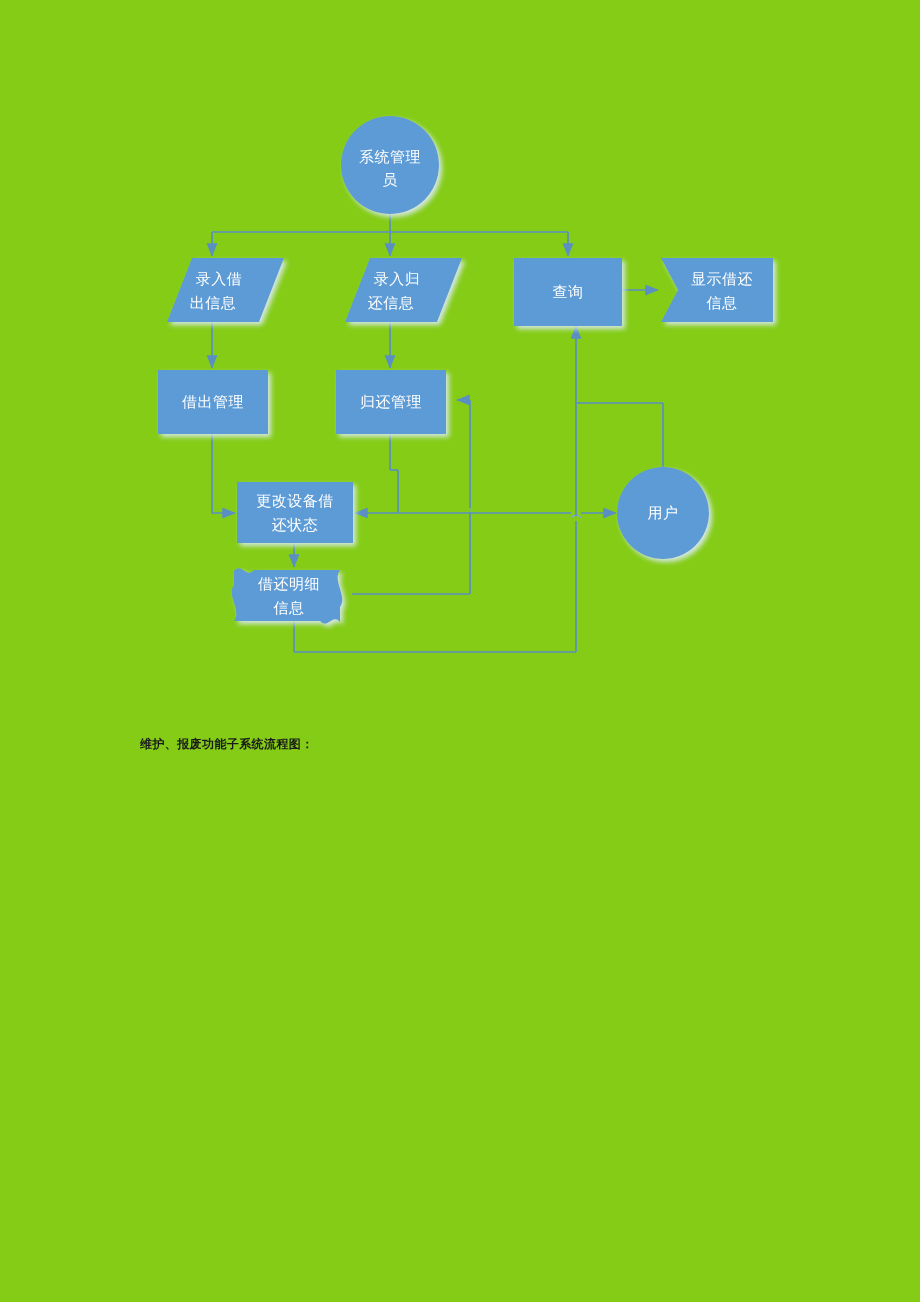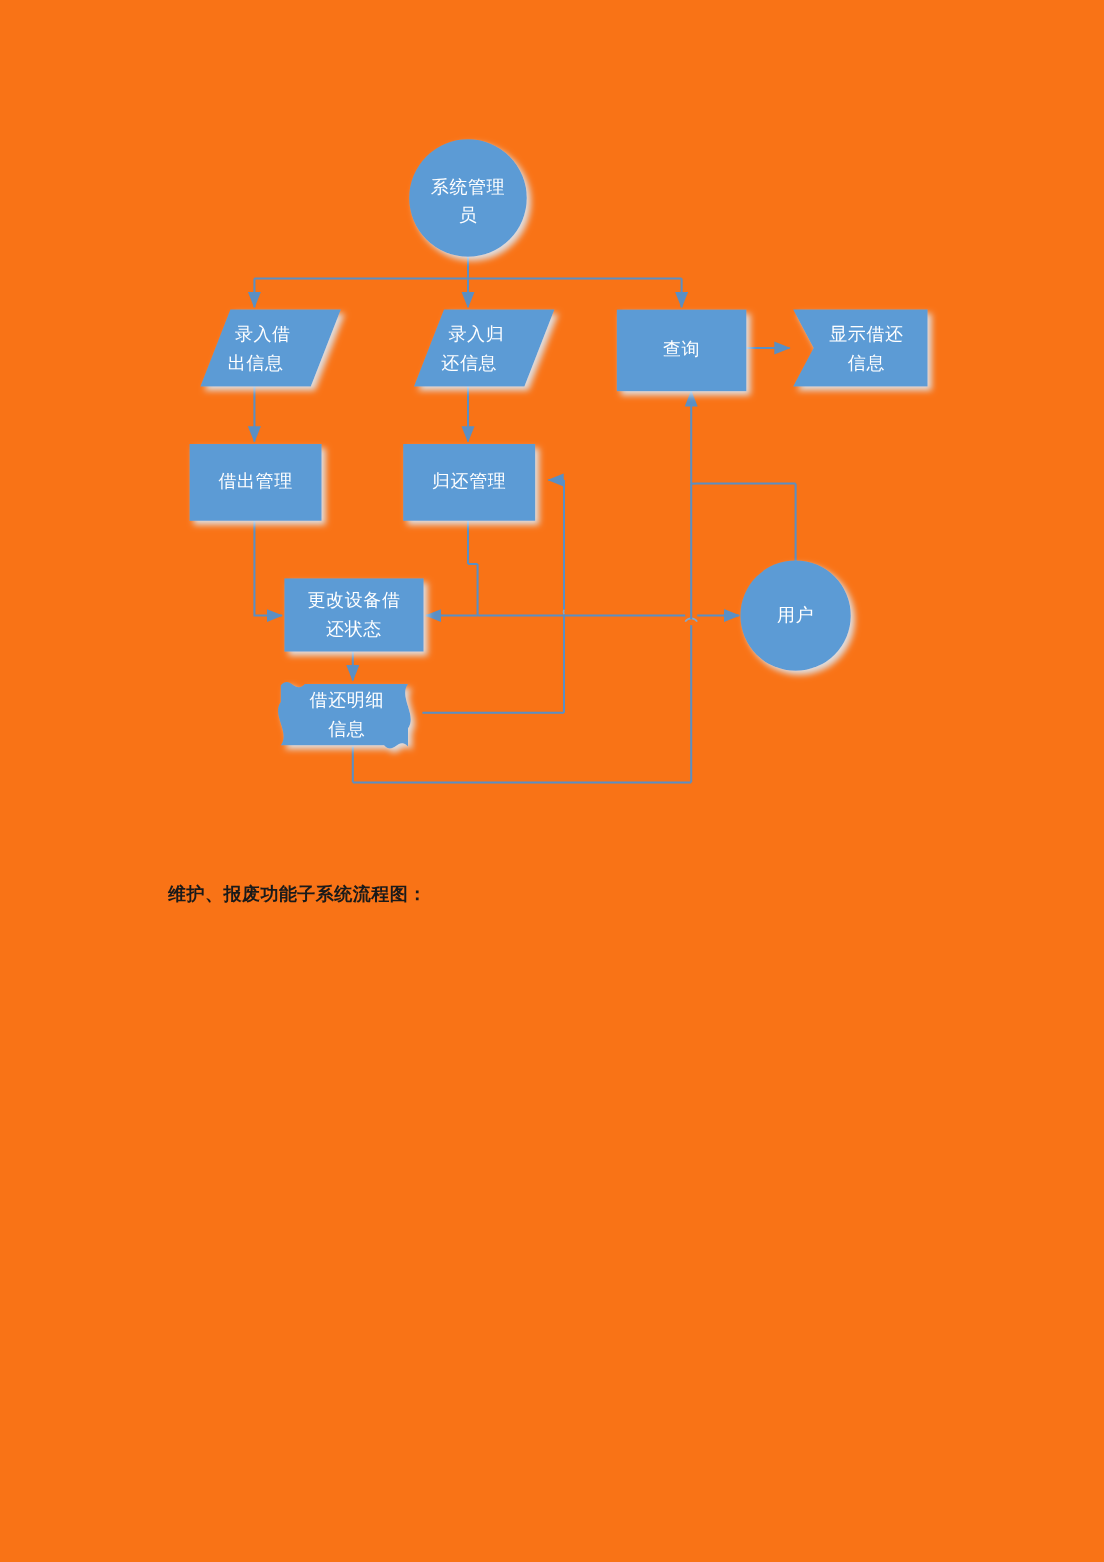--- a/index.html
+++ b/index.html
@@ -12,21 +12,21 @@
     height: 1302px;
     position: relative;
     font-family: "DejaVu Sans", "Liberation Sans", sans-serif;
     overflow: hidden;
   }
   #page {
     position: absolute;
     left: 0; top: 0;
     width: 920px;
     height: 1302px;
-    background: #f97316;
+    background: #84cc16;
   }
   #flow-svg {
     position: absolute;
     left: 0;
     top: 0;
     width: 920px;
     height: 720px;
     display: block;
   }
   .node-label {
@@ -48,21 +48,21 @@
   }
   .edge-thin {
     stroke: #7fa9d0;
     stroke-width: 1.4;
     fill: none;
   }
   .caption {
     position: absolute;
     left: 140px;
     top: 736px;
-    font-size: 15px;
+    font-size: 12px;
     font-weight: bold;
     color: #1a1a1a;
     font-family: "DejaVu Sans", "Liberation Sans", sans-serif;
     letter-spacing: 0.4px;
     white-space: nowrap;
   }
 </style>
 </head>
 <body>
 

